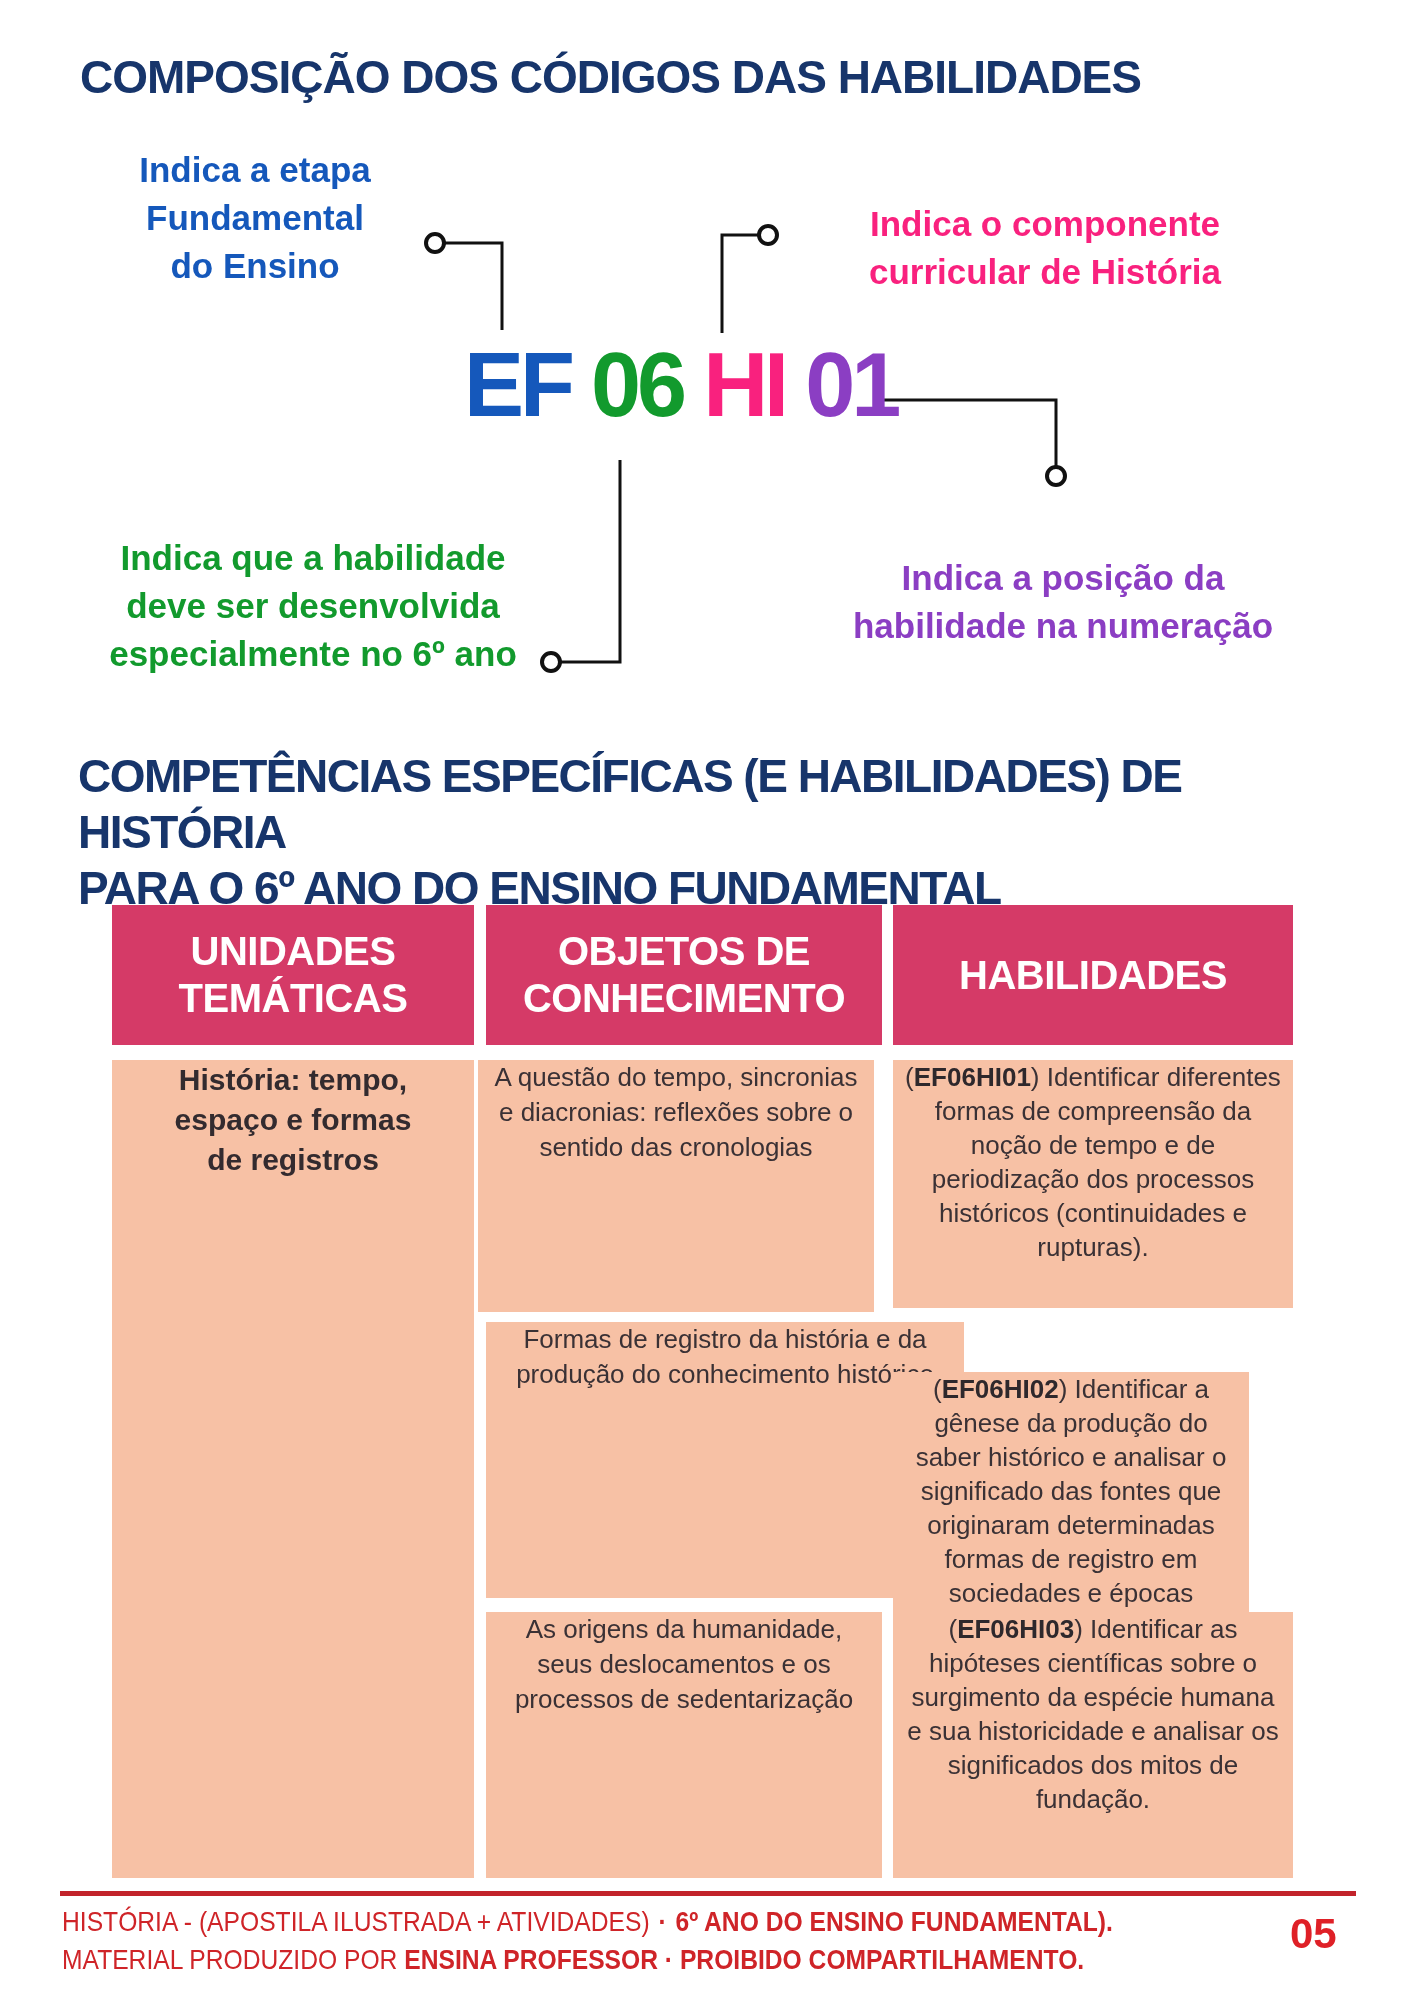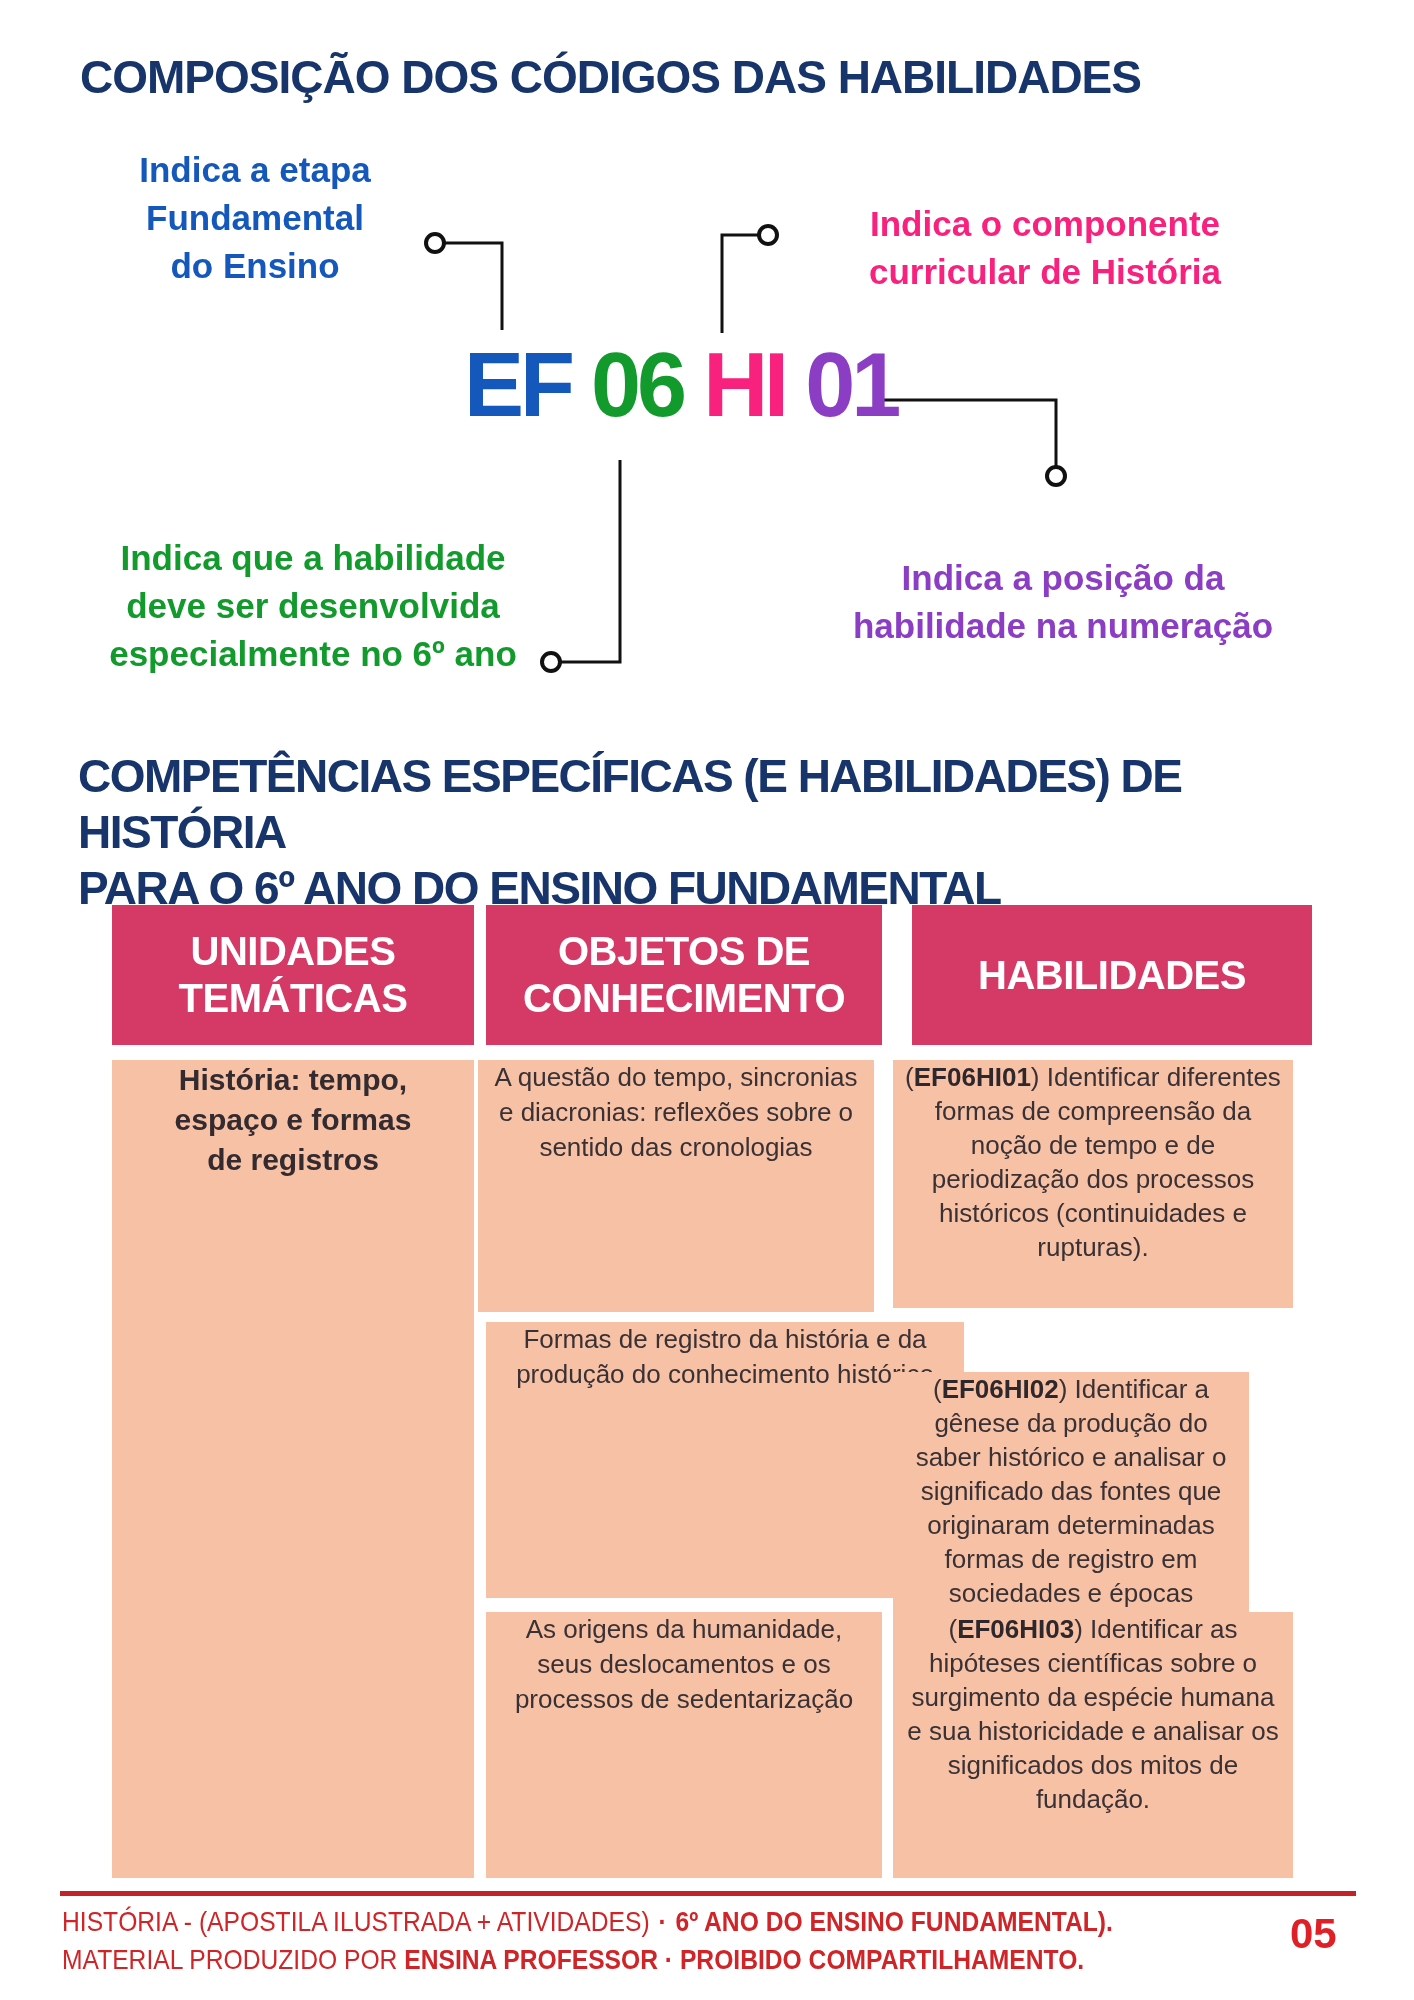--- a/index.html
+++ b/index.html
@@ -46,21 +46,21 @@
 
   
   .th {
     position:absolute; background:#d53a67; color:#ffffff;
     display:flex; align-items:center; justify-content:center; text-align:center;
     font-size:40px; font-weight:bold; line-height:47px; letter-spacing:-0.5px;
     padding:0 14px;
   }
   .th-1 { left:112px; top:905px; width:362px; height:140px; }
   .th-2 { left:486px; top:905px; width:396px; height:140px; }
-  .th-3 { left:893px; top:905px; width:400px; height:140px;margin-left:19px; }
+  .th-3 { left:893px; top:905px; width:400px; height:140px; }
 
   .cell {
     position:absolute; background:#f7c1a5; color:#3a3135;
     display:flex; align-items:flex-start; justify-content:center; text-align:center;
   }
   .cell-unit { left:112px; top:1060px; width:362px; height:818px; }
   .unit-text { font-size:30px; font-weight:bold; line-height:40px; color:#332b2f; }
   .unit-text span { display:block; }
 
   .cell-obj1 { left:478px; top:1060px; width:396px; height:252px; }

